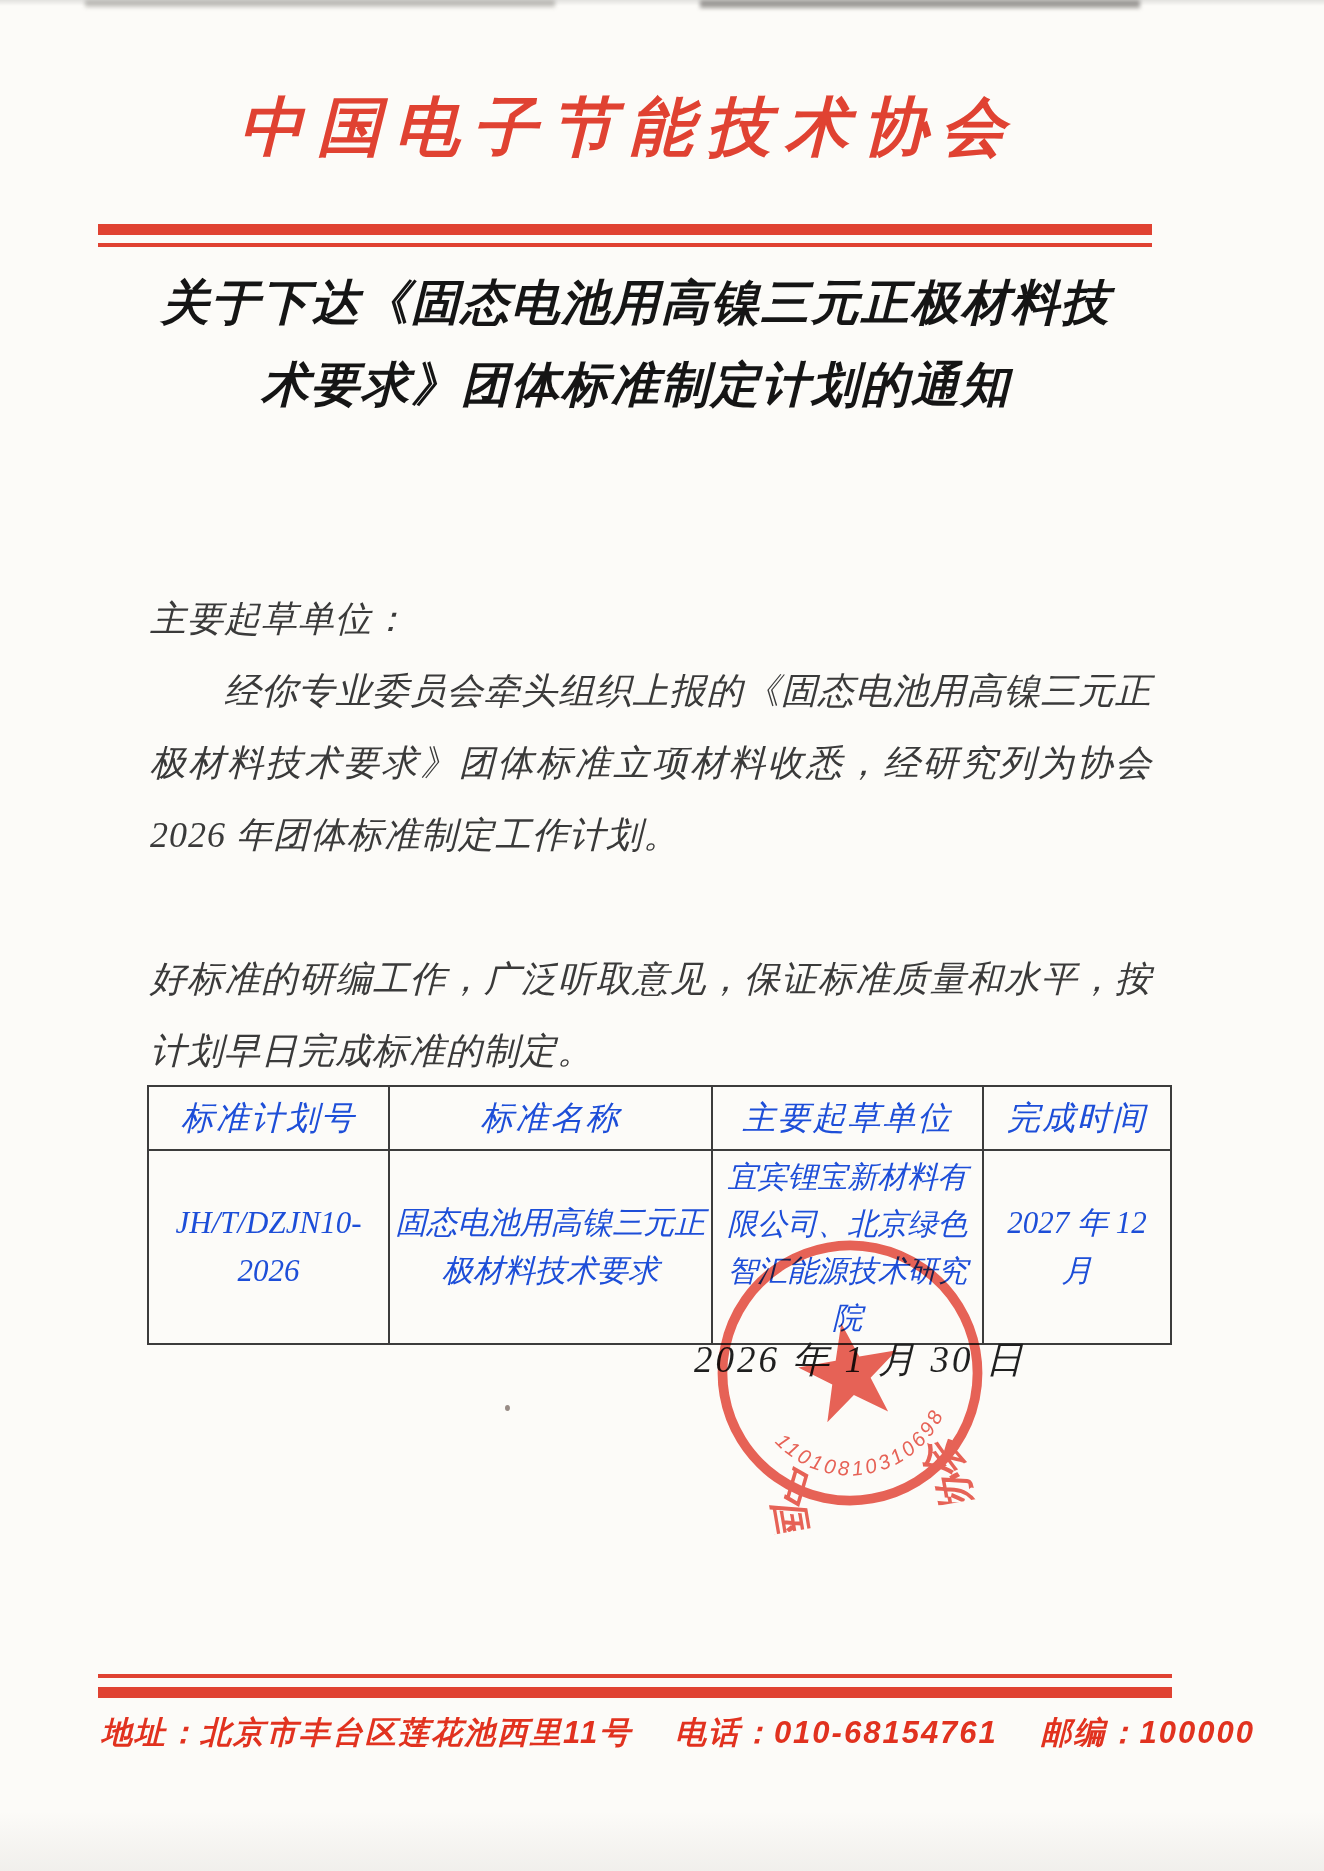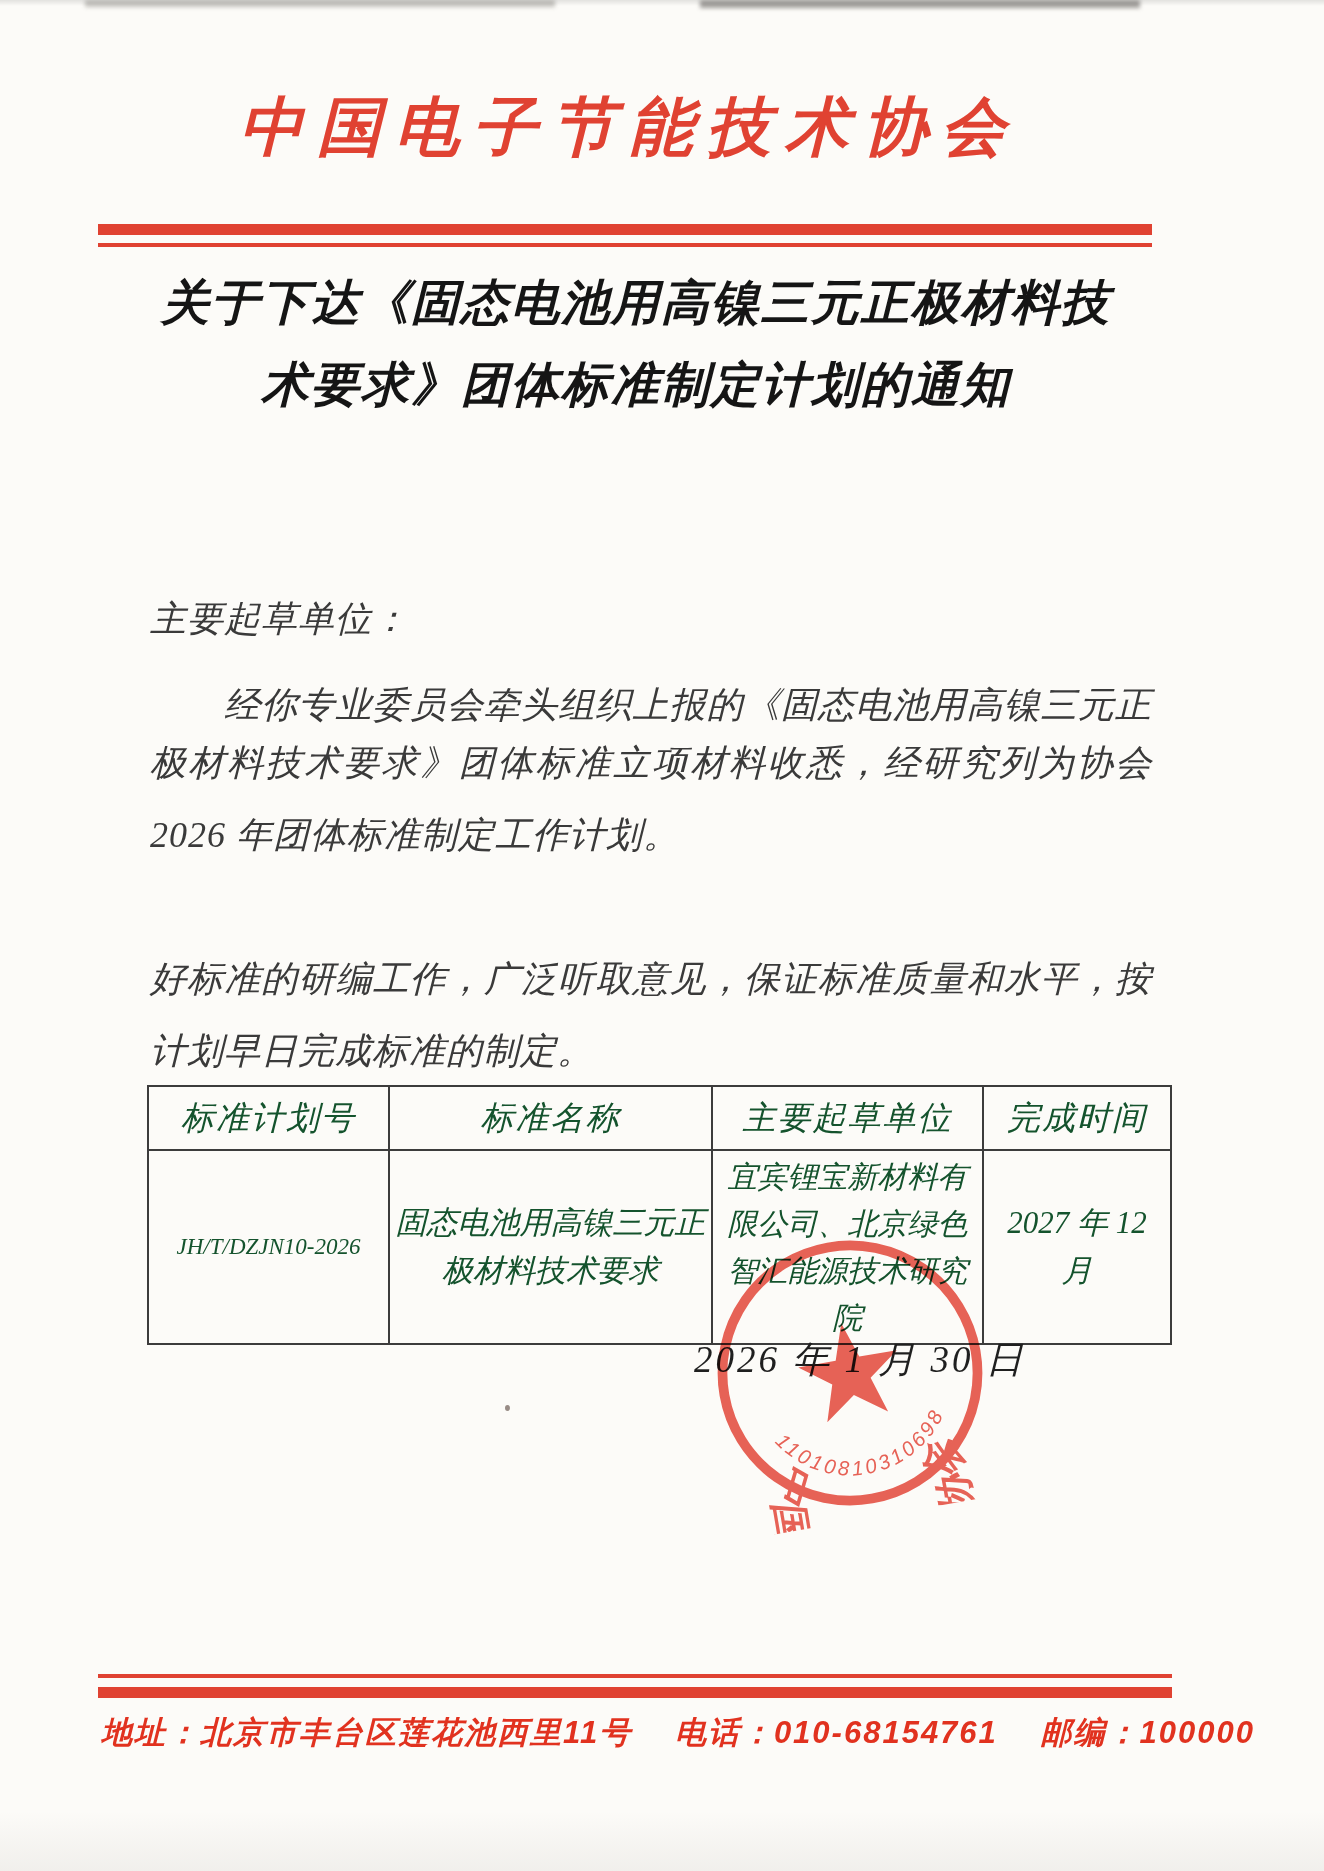--- a/index.html
+++ b/index.html
@@ -43,42 +43,42 @@
 
   
   .body-line{
     position:absolute;left:150px;width:1002px;
     font-size:36px;line-height:42px;letter-spacing:1px;
     color:#3a3a3a;white-space:nowrap;
   }
   .body-line.just{white-space:normal;text-align:justify;text-align-last:justify;}
   .body-line.indent{text-indent:74px;}
   .ln-salutation{top:598px;}
-  .ln-p1-1{top:670px;margin-top:14px;}
+  .ln-p1-1{top:670px;}
   .ln-p1-2{top:742px;}
   .ln-p1-3{top:814px;}
   .ln-p2-1{top:886px;}
   .ln-p2-2{top:958px;}
   .ln-p2-3{top:1030px;}
 
   
   .plan-table{
     position:absolute;left:147px;top:1085px;width:1023px;
     border-collapse:collapse;table-layout:fixed;
-    color:#14532d;
+    color:#1d4ed8;
   }
   .plan-table td,.plan-table th{
     border:2px solid #3c3c3c;
     text-align:center;vertical-align:middle;
     font-weight:400;padding:2px 4px;
   }
   .plan-table th{height:58px;font-size:33px;letter-spacing:2px;}
   .plan-table td{height:164px;font-size:31px;line-height:48px;}
   .plan-table td.c-drafters{font-size:30px;line-height:47px;}
-  .plan-table td.c-plan-no{font-size:23px;letter-spacing:0;}
+  .plan-table td.c-plan-no{font-size:31px;letter-spacing:0;}
 
   
   .issue-date{
     position:absolute;left:694px;top:1335px;
     font-size:37px;color:#1f1f1f;letter-spacing:3px;white-space:nowrap;
     z-index:1;
   }
   .seal{
     position:absolute;left:704px;top:1227px;width:292px;height:292px;
     mix-blend-mode:multiply;opacity:.92;

